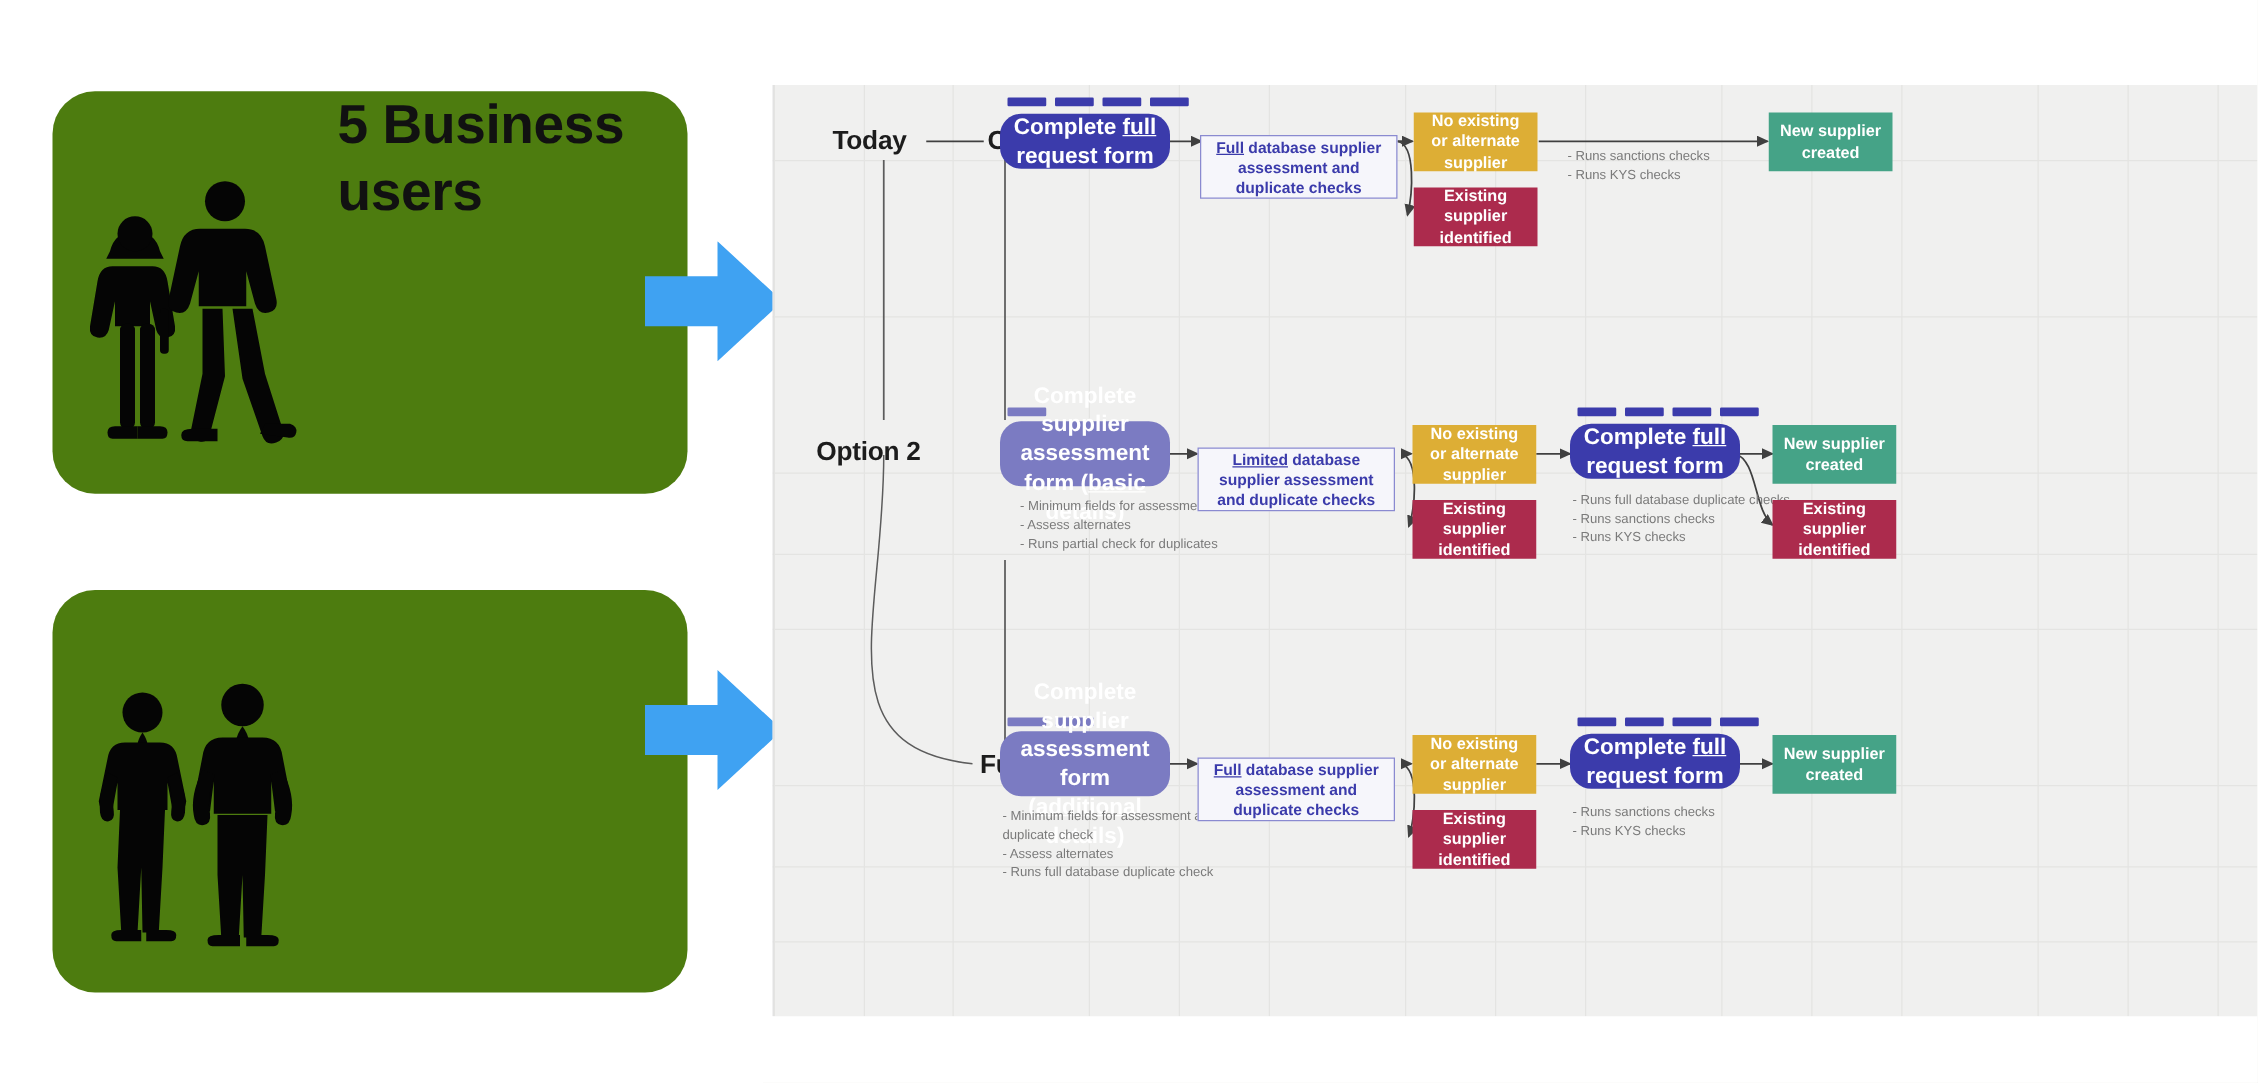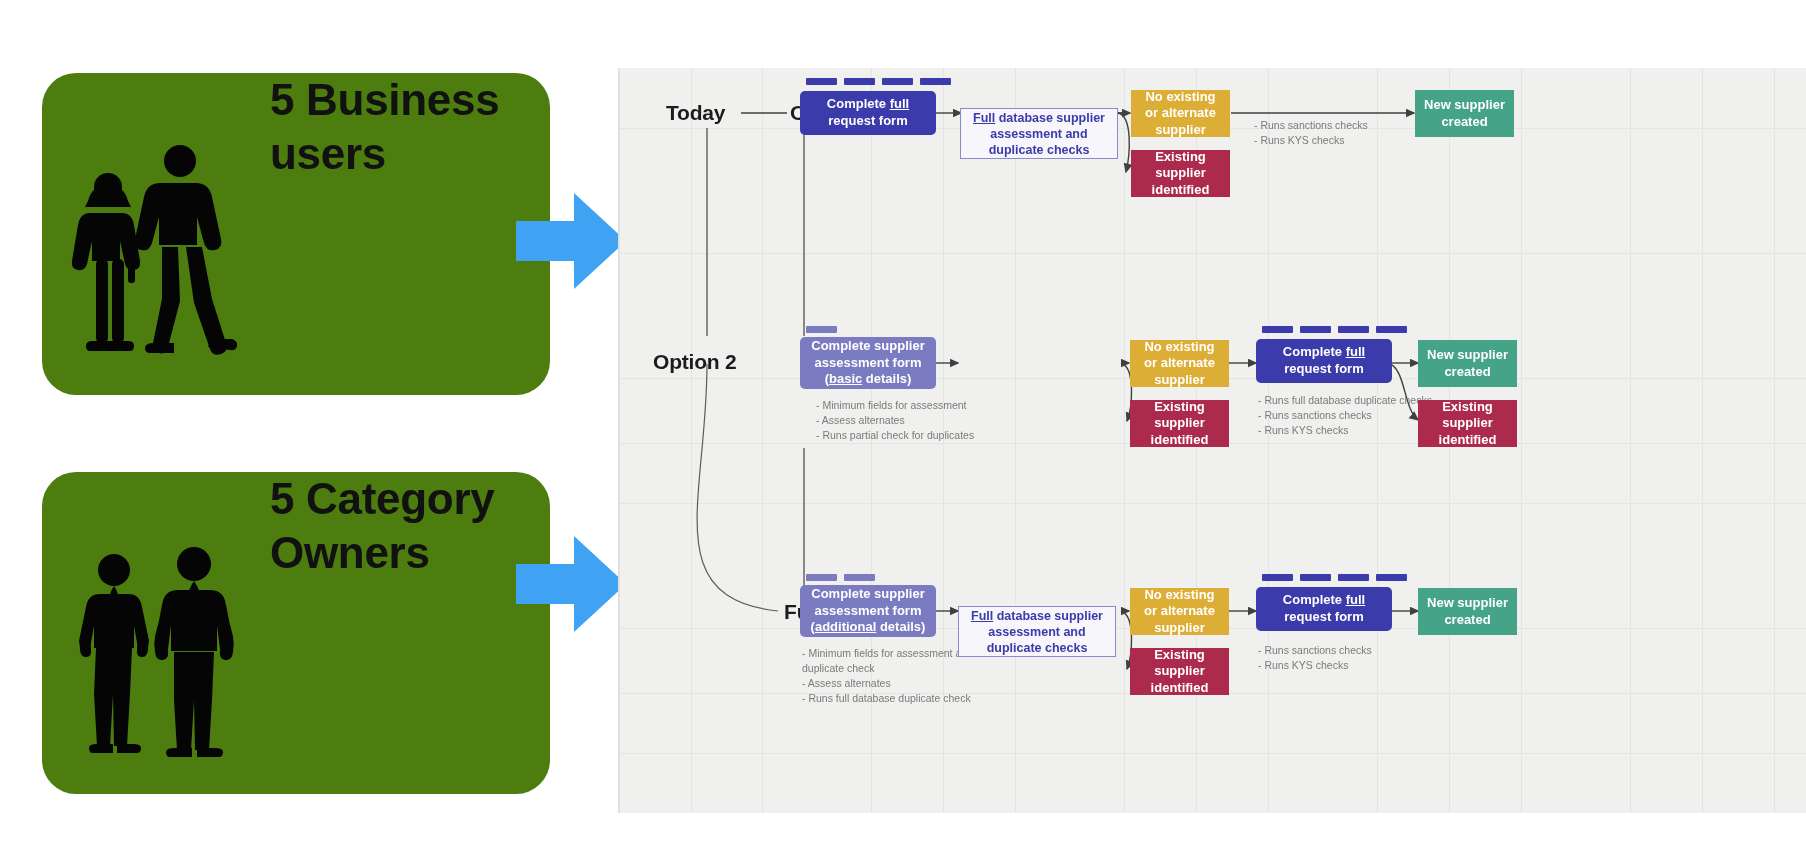--- a/index.html
+++ b/index.html
@@ -73,24 +73,24 @@
 
   .stage-label {
     position: absolute;
     font-size: 21px; font-weight: 700; color: #1c1c1c;
     letter-spacing: -0.2px;
     white-space: nowrap;
   }
 
   
   .pill {
-    border-radius: 5px;
+    border-radius: 17px;
     color: #ffffff;
     font-weight: 700;
-    font-size: 13px;
+    font-size: 18px;
     padding: 6px 10px;
   }
   .pill.dark   { background: #3b3bab; }
   .pill.light  { background: #7b7bc2; }
 
   
   .outline-box {
     background: #f6f6fb;
     border: 1px solid #8a8ad0;
     color: #3b3bab;
@@ -174,21 +174,20 @@
           <path d="M138 53 q-5 7-5 12 q0 5 5 7 q5-2 5-7 q0-5-5-12z"></path>
           <path d="M122 62 h32 q14 0 16 15 l7 36 q-1 9-8 9 l-5-1 l-3-24 v26 h-46 v-26 l-3 24 l-5 1 q-7 0-8-9 l7-36 q2-15 16-15z"></path>
           <path d="M106 88 q-10 20-7 36 q1 9 8 8 q6-1 5-9 q-3-14 4-31z"></path>
           <path d="M170 88 q10 20 7 36 q-1 9-8 8 q-6-1-5-9 q3-14-4-31z"></path>
           <path d="M118 124 h40 l-2 48 l-3 50 h-14 l-1-50 l-3 50 h-14 l-3-50z"></path>
           <path d="M119 220 h17 v9 h-22 q-4 0-4-5 q0-4 9-4z"></path>
           <path d="M141 220 h17 q9 0 9 4 q0 5-4 5 h-22z"></path>
         </g>
       </svg>
     </div>
-    <div class="persona-label">5 Category Owners</div>
   </div>
 
   <div class="arrow-big" id="arrow-business">
     <svg width="110" height="96" viewBox="0 0 110 96" aria-hidden="true">
       <path d="M0 28 h58 V0 l52 48 l-52 48 V68 H0 z" fill="#3fa2f2"></path>
     </svg>
   </div>
   <div class="arrow-big" id="arrow-category">
     <svg width="110" height="96" viewBox="0 0 110 96" aria-hidden="true">
       <path d="M0 28 h58 V0 l52 48 l-52 48 V68 H0 z" fill="#3fa2f2"></path>
@@ -305,20 +304,23 @@
     <div class="dashes lt" style="left:188px; top:258px;">
       <i></i>
     </div>
     <div class="node pill light" style="left:182px; top:269px; width:136px; height:52px;">
       <span class="node-text"><span>Complete supplier assessment form (</span><span class="u">basic</span><span> details)</span></span>
     </div>
     <div class="annot" style="left:198px; top:330px; width:180px;">- Minimum fields for assessment
 - Assess alternates
 - Runs partial check for duplicates</div>
 
+    <div class="node outline-box" style="left:340px; top:270px; width:158px; height:51px;">
+      <span class="node-text"><span class="u">Limited</span><span> database supplier assessment and duplicate checks</span></span>
+    </div>
 
     <div class="node rect amber" style="left:512px; top:272px; width:99px; height:47px;">
       <span class="node-text">No existing or alternate supplier</span>
     </div>
 
     <div class="node rect crimson" style="left:512px; top:332px; width:99px; height:47px;">
       <span class="node-text">Existing supplier identified</span>
     </div>
 
     <div class="dashes" style="left:644px; top:258px;">

